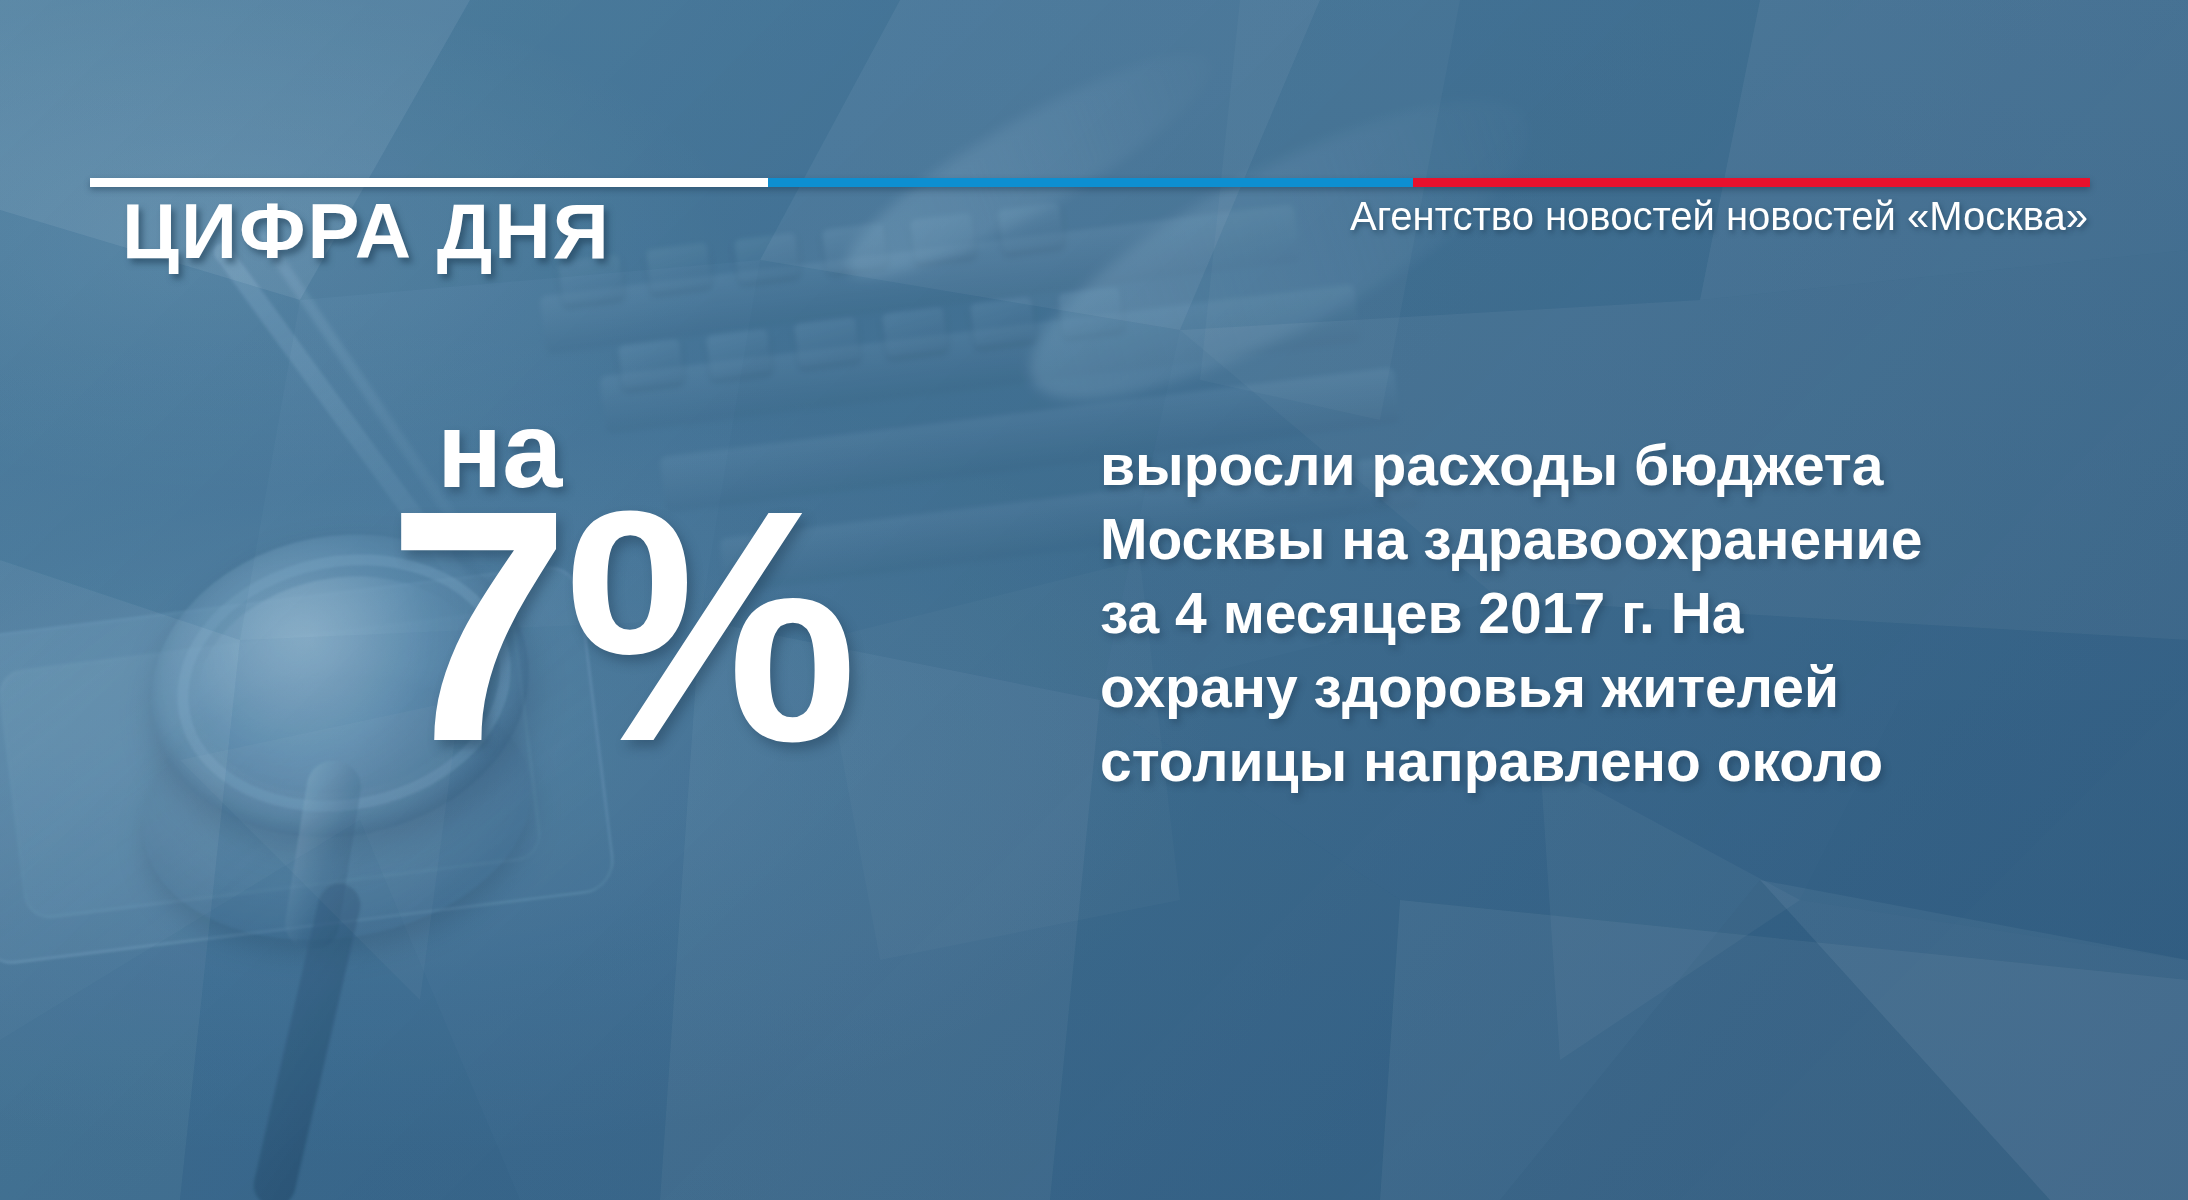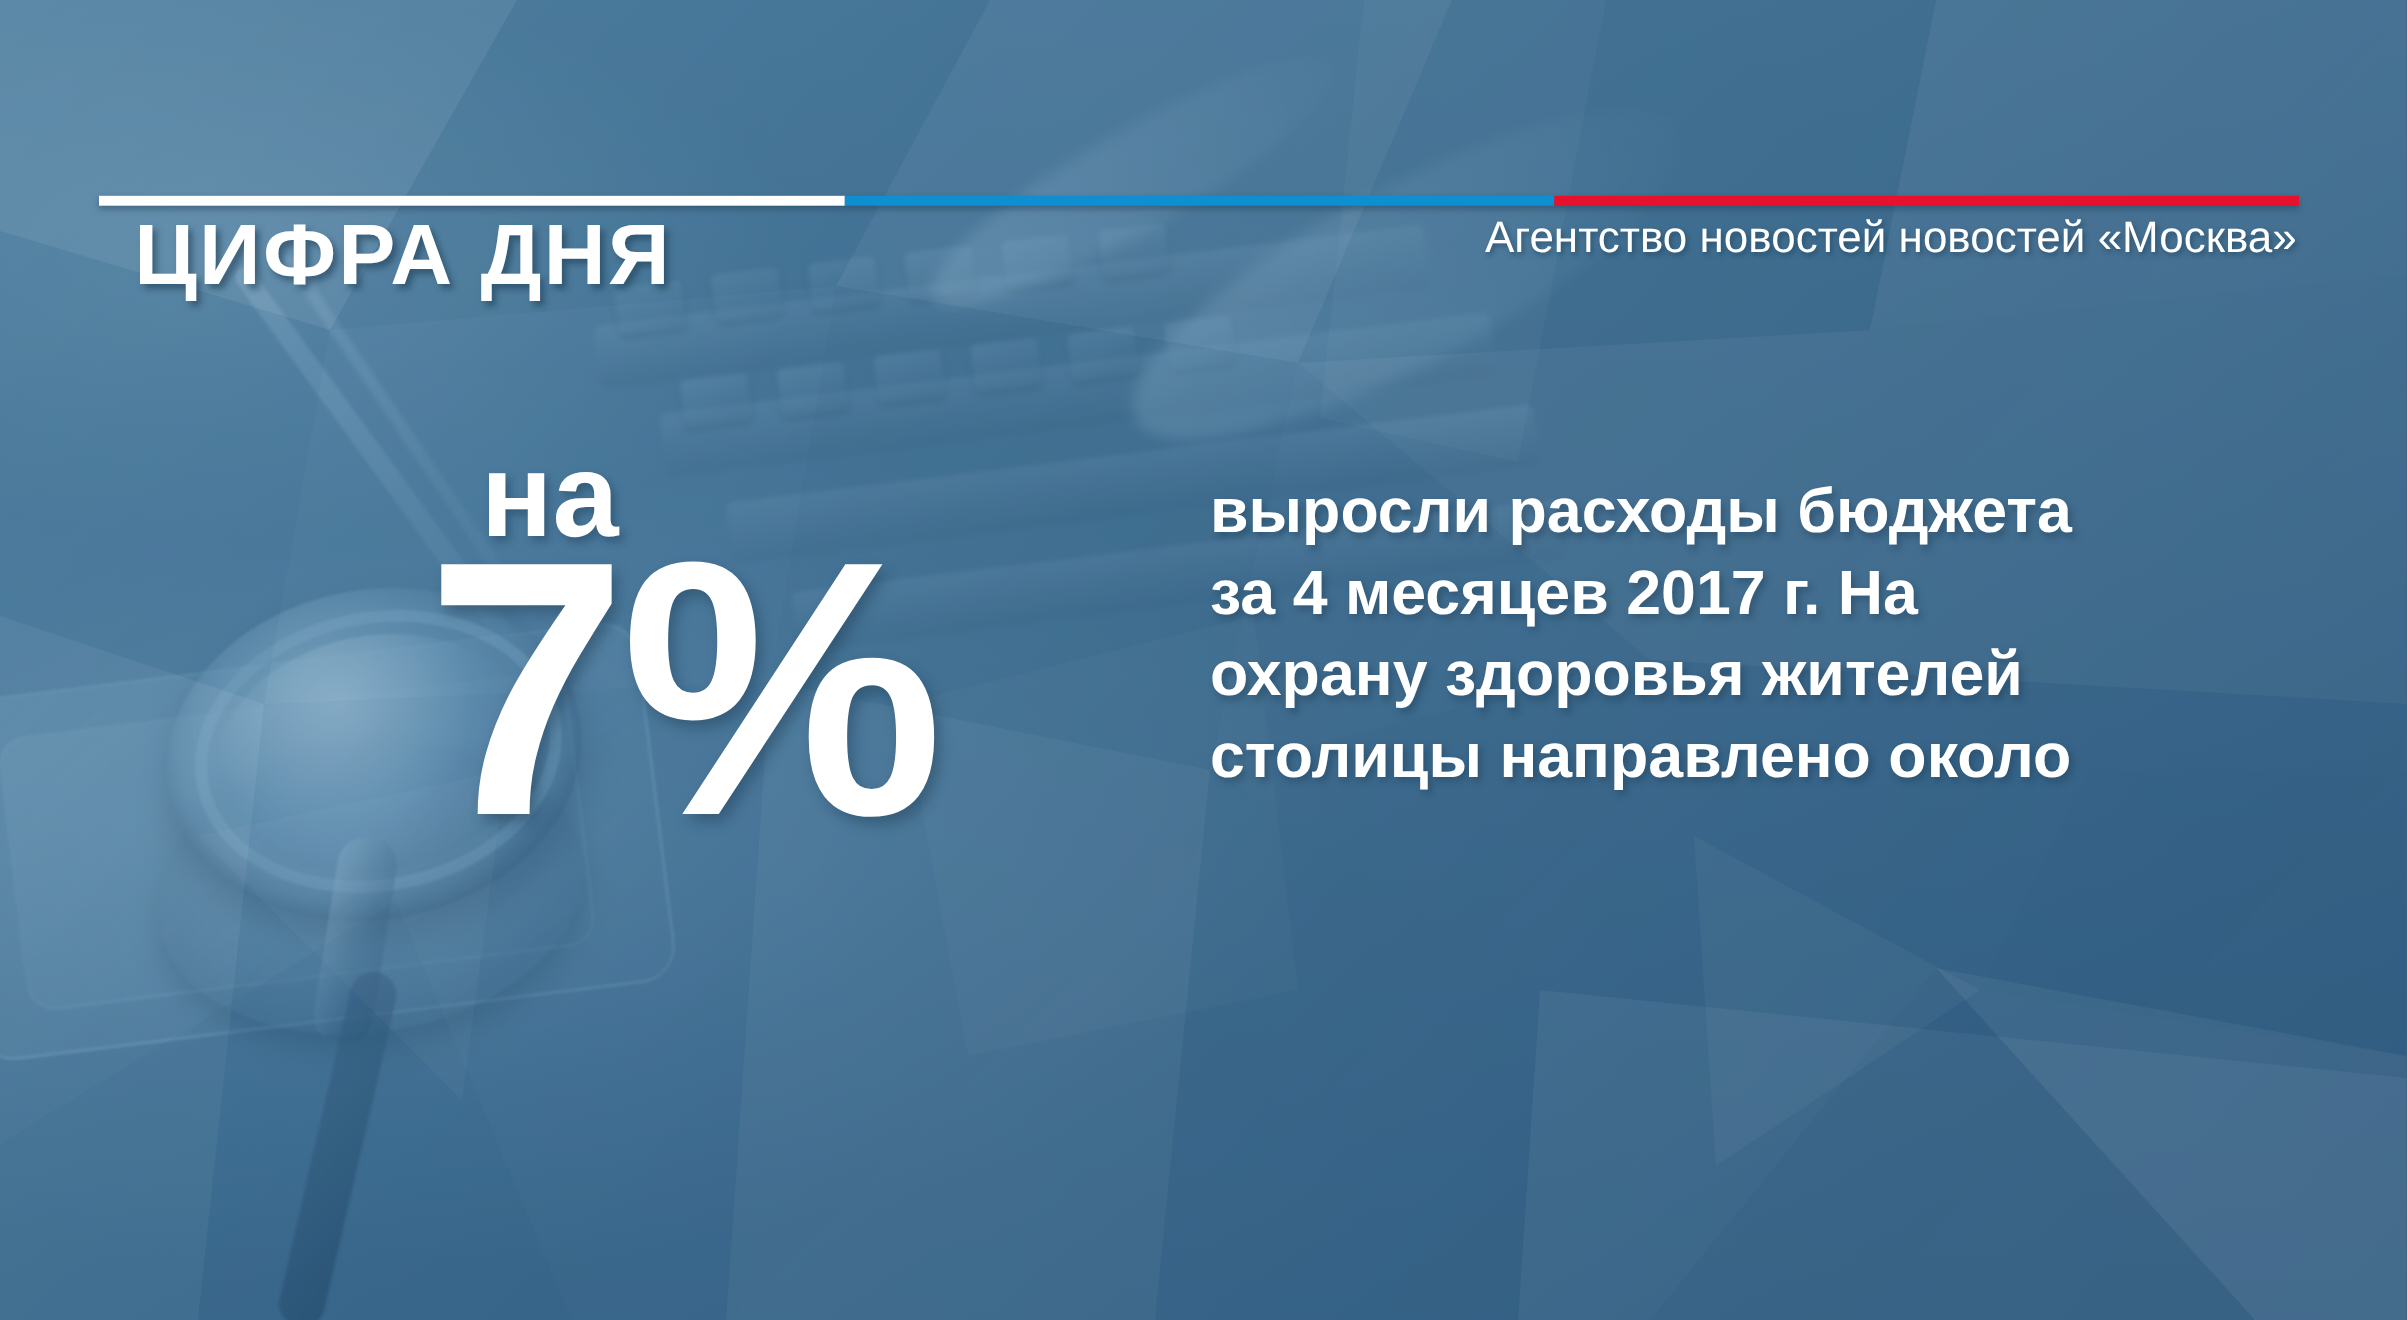--- a/index.html
+++ b/index.html
@@ -324,18 +324,19 @@
   <div class="kicker">ЦИФРА ДНЯ</div>
   <div class="agency">Агентство новостей новостей «Москва»</div>
 
   <div class="figure-block">
     <div class="figure-pre">на</div>
     <div class="figure-main">7%</div>
   </div>
 
   <div class="body-copy">
     <div>выросли расходы бюджета</div>
+    <div>Москвы на здравоохранение</div>
     <div>за 4 месяцев 2017 г. На</div>
     <div>охрану здоровья жителей</div>
     <div>столицы направлено около</div>
   </div>
 
 </div>
 
 </body></html>

